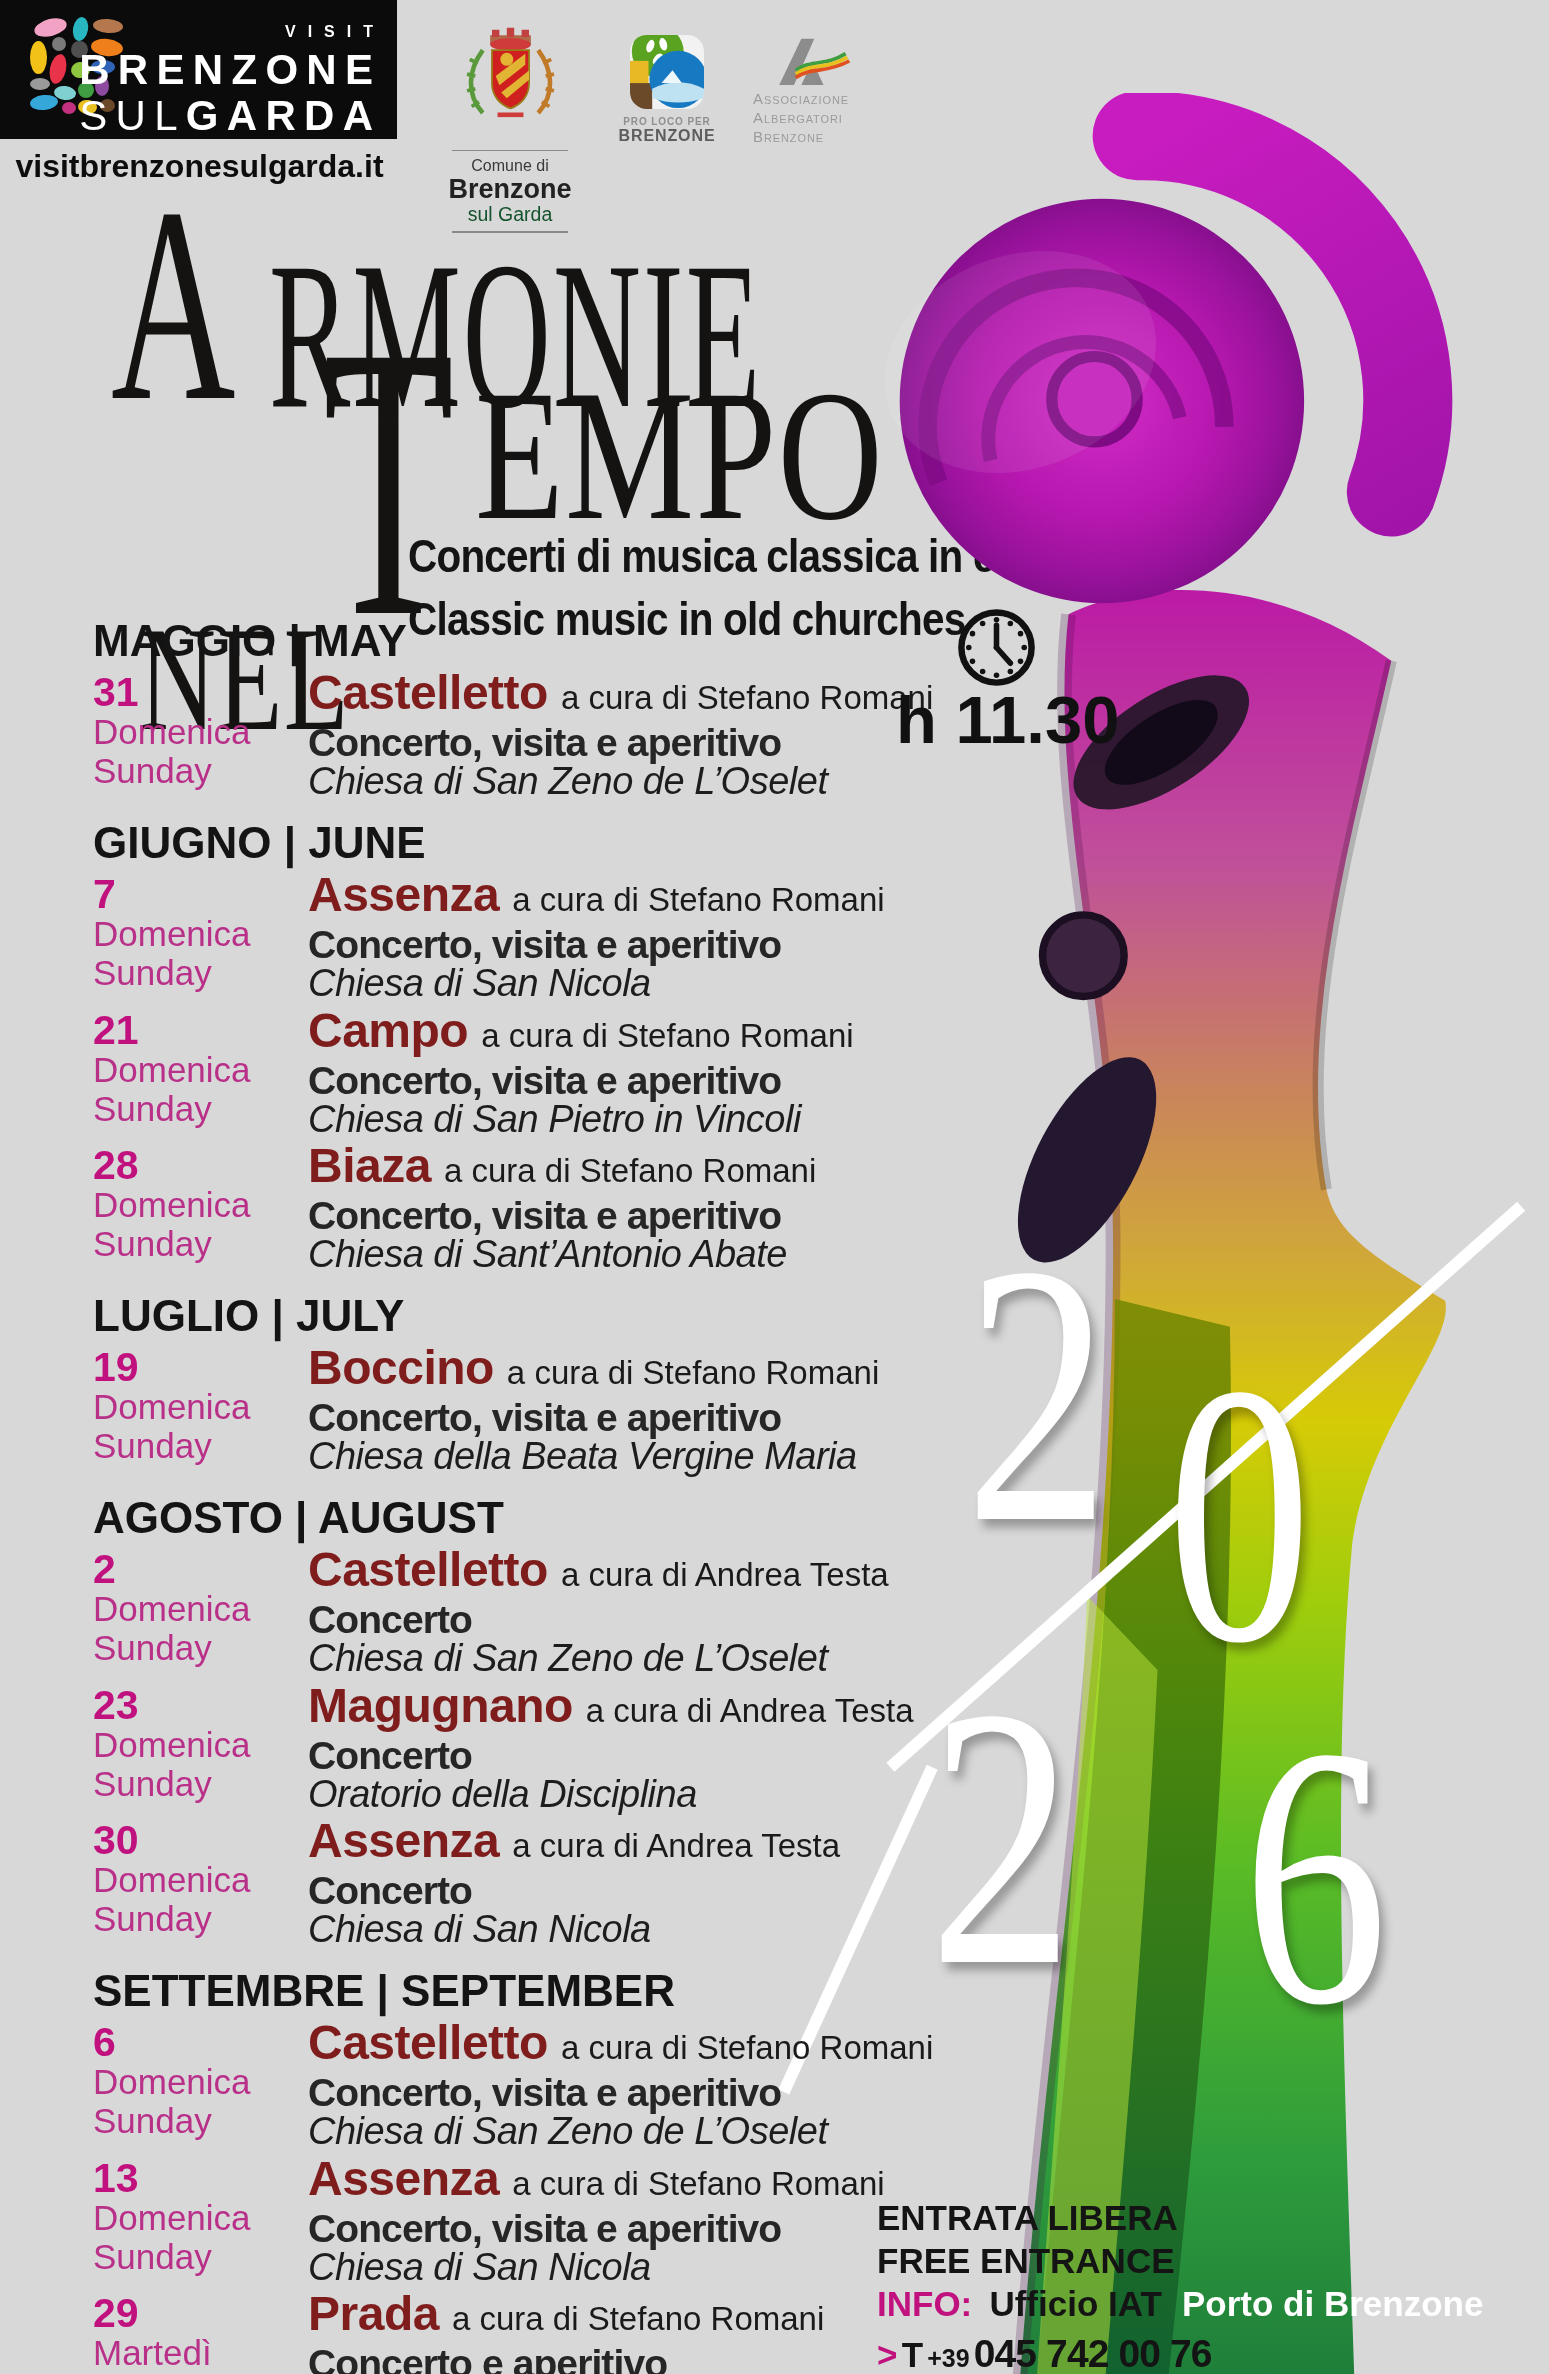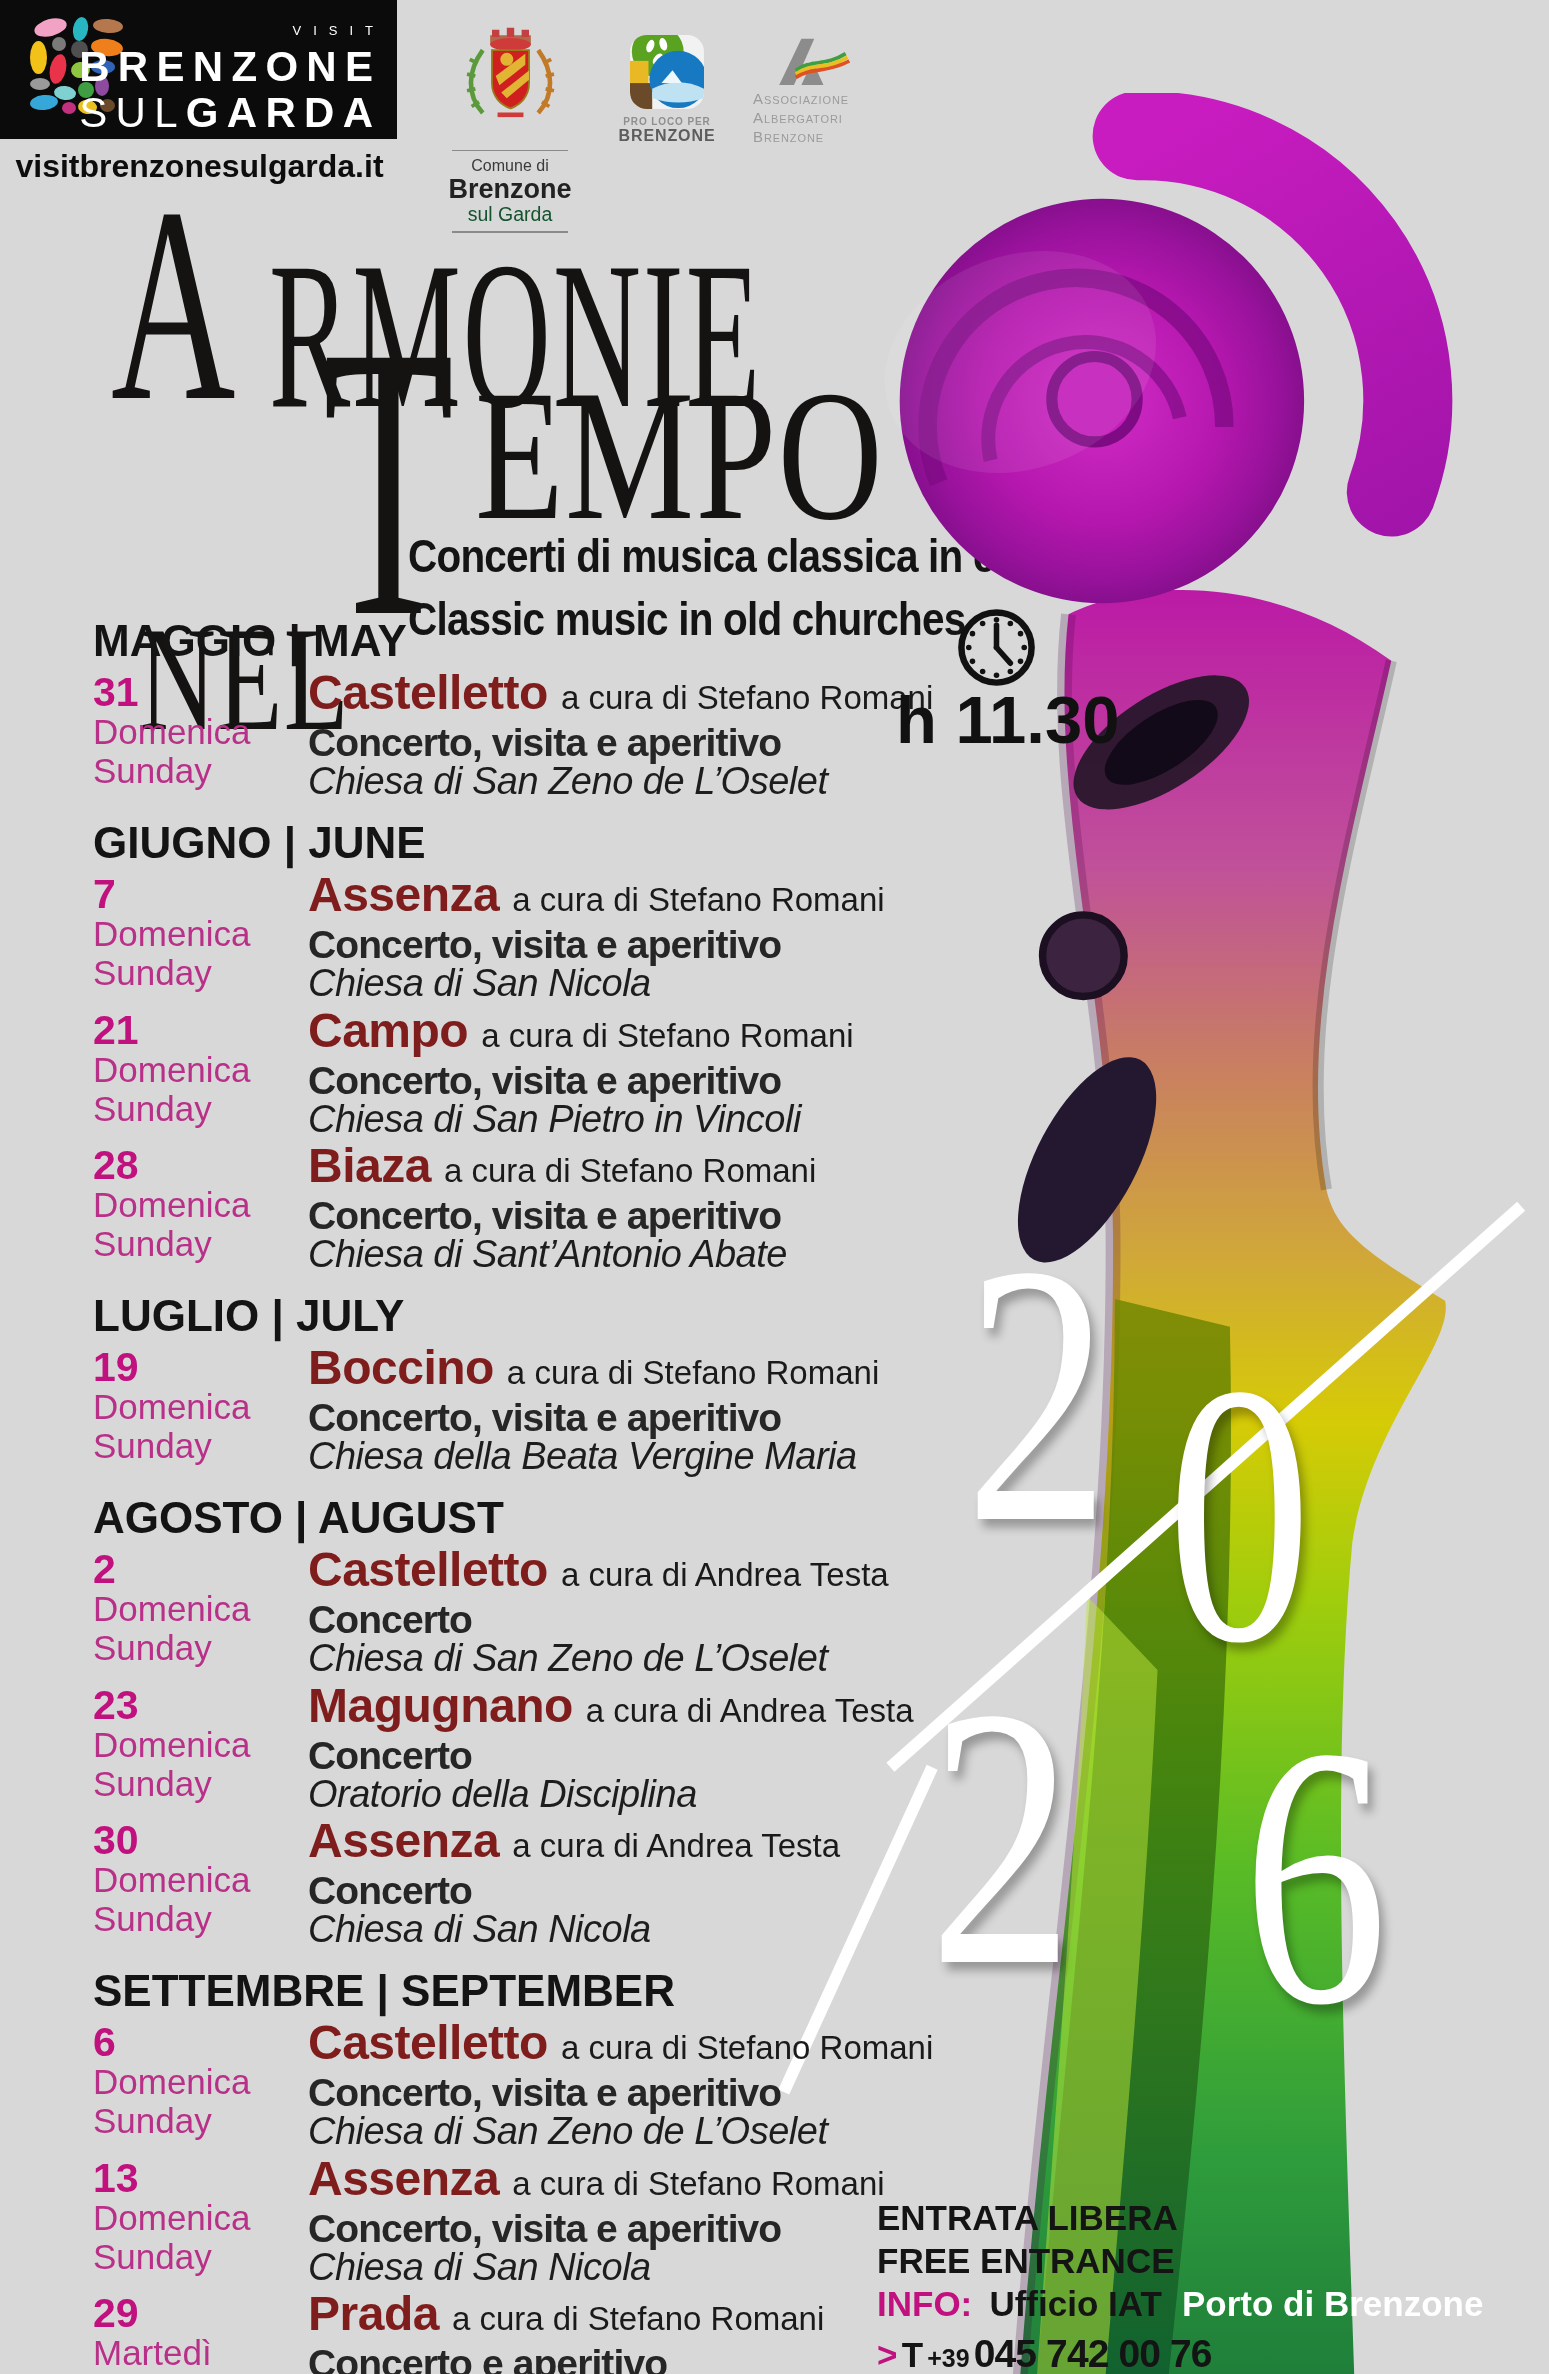--- a/index.html
+++ b/index.html
@@ -4,21 +4,21 @@
 <style>
   html,body{margin:0;padding:0;background:#a9a9ab;}
   .poster{position:relative;width:1549px;height:2375px;background:#d8d8d9;overflow:hidden;
           font-family:"Liberation Sans",sans-serif;color:#151515;}
 
   
   .brandbox{position:absolute;left:0;top:0;width:397px;height:139px;background:#0b0b0b;}
   .pebbles{position:absolute;left:30px;top:16.7px;width:100px;height:106px;}
   .pebble{position:absolute;border-radius:50%;}
   .brandtext{position:absolute;right:24px;top:24px;text-align:right;color:#fff;line-height:1;}
-  .brand-visit{font-size:13px;letter-spacing:12px;font-weight:400;margin-right:-12px;}
+  .brand-visit{font-size:16px;letter-spacing:12px;font-weight:700;margin-right:-12px;}
   .brand-name{font-size:42px;font-weight:700;letter-spacing:8.3px;margin-top:9.3px;margin-right:-8.3px;}
   .brand-sub{font-size:42px;letter-spacing:8.3px;margin-top:3.7px;margin-right:-8.3px;}
   .brand-sub .thin{font-weight:300;}
   .brand-sub b{font-weight:700;}
   .website{position:absolute;left:0;top:148px;width:399px;text-align:center;
            font-size:32px;font-weight:700;color:#0d0d0d;}
 
   .partner{position:absolute;text-align:center;color:#666;}
   .p-comune{left:445px;top:22px;width:130px;}
   .p-comune .rule{height:1.9px;background:#8a8a8a;margin:5.6px 7.4px;}

